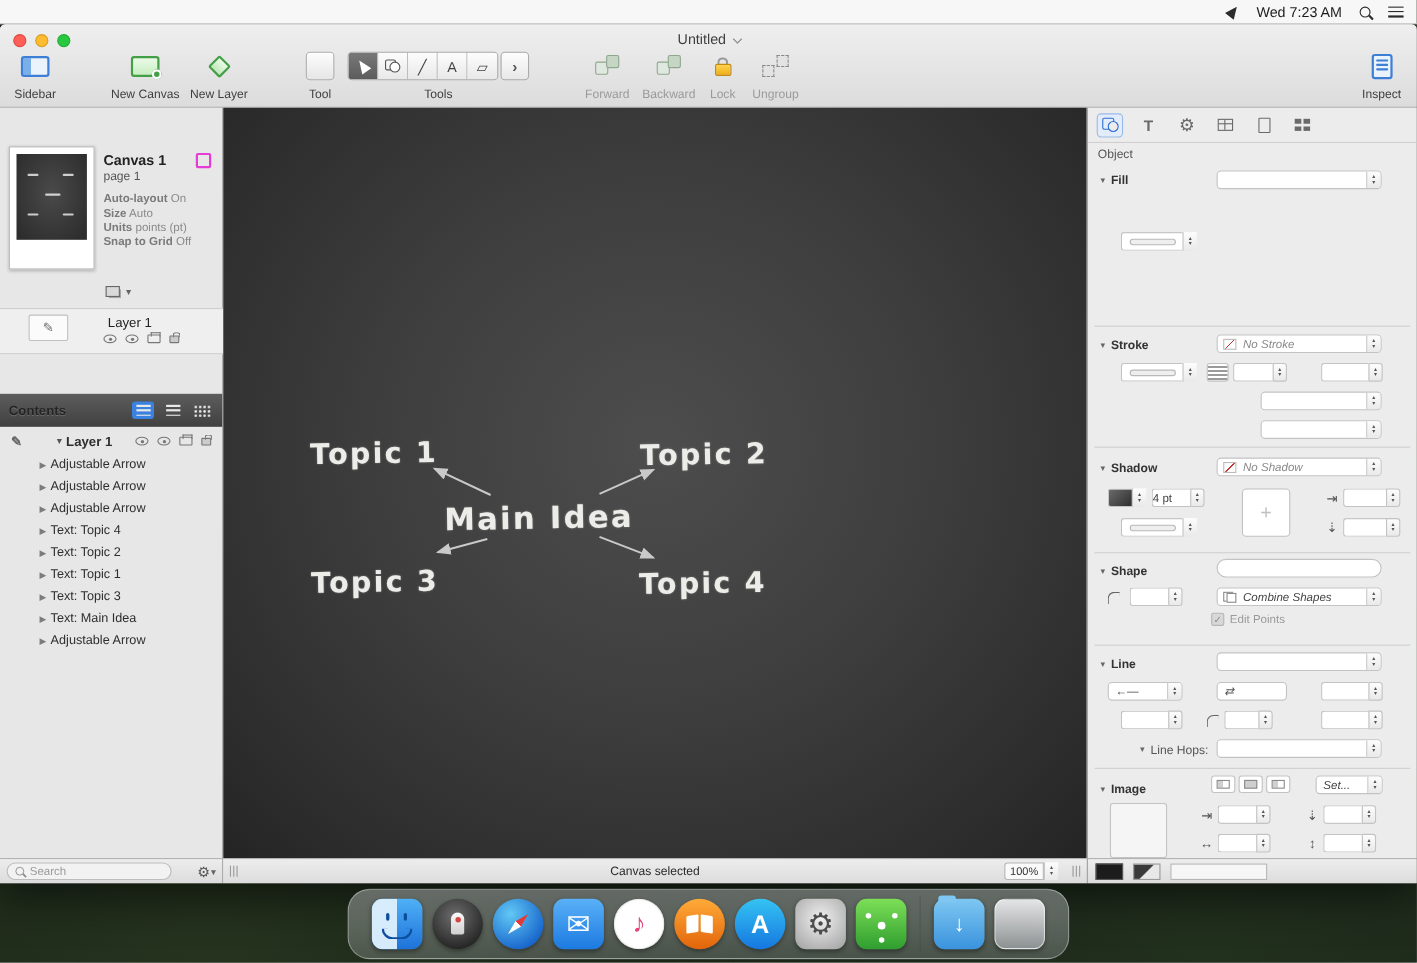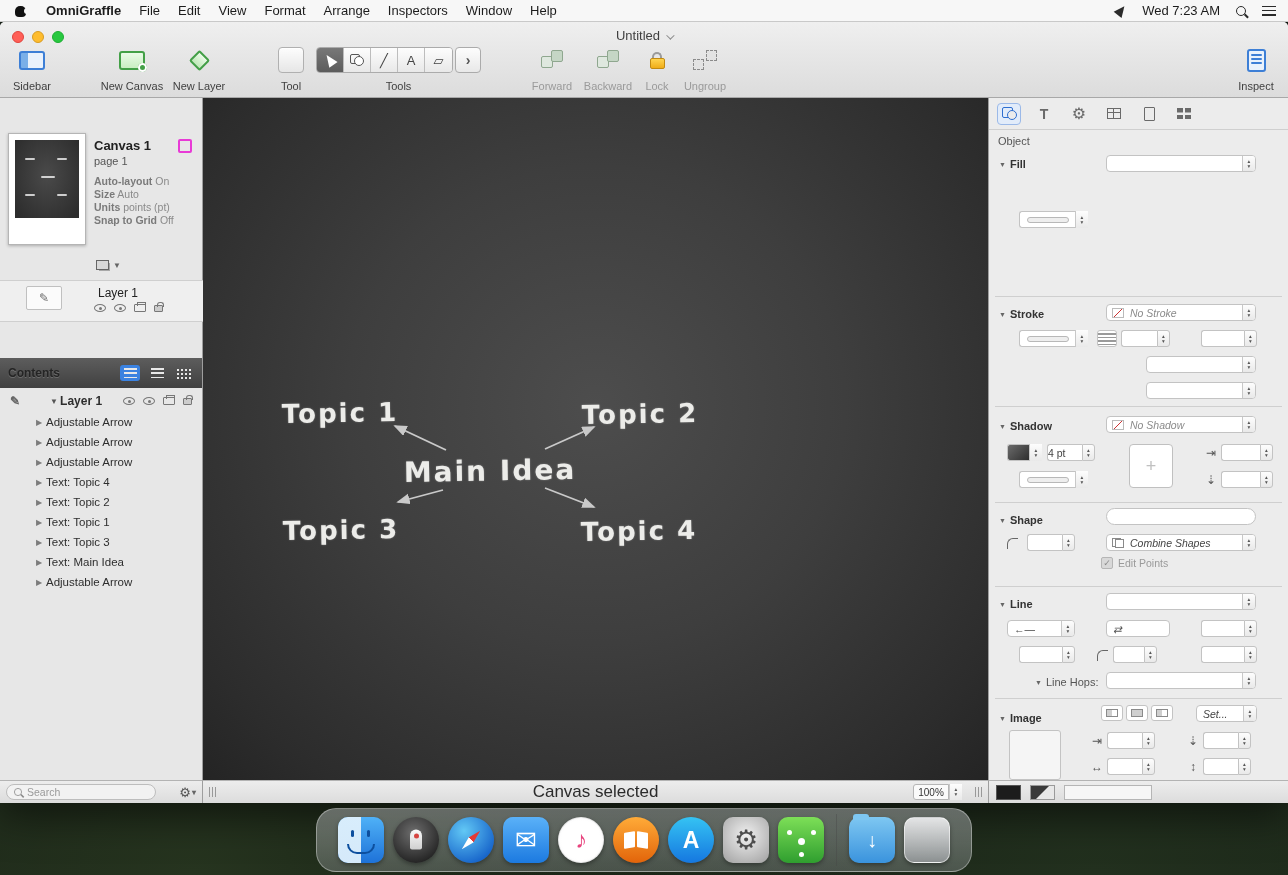--- a/index.html
+++ b/index.html
@@ -113,21 +113,21 @@
   .searchpill input::placeholder{color:#9a9a9a;}
   .gearbtn{margin-left:auto;color:#555;font-size:13px;display:flex;align-items:center;gap:1px;}
   .gearbtn b{font-size:8px;color:#666;}
 
   
   .canvas{position:absolute;left:203px;top:76px;width:785px;height:682px;background:radial-gradient(ellipse at 50% 45%, #4d4d4d 0%, #3e3e3e 45%, #2c2c2c 85%, #242424 100%);overflow:hidden;}
   .chalk{position:absolute;transform:translate(-50%,-50%) rotate(-1deg);color:#ecece9;font-weight:bold;font-size:26px;letter-spacing:2px;font-family:"DejaVu Sans",sans-serif;text-shadow:0 0 2px rgba(255,255,255,.35);white-space:nowrap;}
   .chalk.main{font-size:28px;}
   .arrows{position:absolute;left:0;top:0;}
   .status{position:absolute;left:203px;top:758px;width:785px;height:23px;background:linear-gradient(#ededed,#dcdcdc);border-top:1px solid #b3b3b3;display:flex;align-items:center;}
-  .statustext{position:absolute;left:0;right:0;text-align:center;font-size:17px;color:#2b2b2b;}
+  .statustext{position:absolute;left:0;right:0;text-align:center;font-size:11px;color:#2b2b2b;}
   .grip{display:flex;gap:2px;align-items:center;}
   .grip i{width:1px;height:10px;background:#999;}
   .grip.gl{margin-left:6px;}
   .grip.gr{position:absolute;right:6px;}
   .zoomctl{position:absolute;right:26px;display:flex;height:16px;}
   .zoomfield{width:36px;border:1px solid #b5b5b5;background:#fafafa;border-radius:3px 0 0 3px;font-size:10px;color:#333;display:flex;align-items:center;justify-content:center;}
 
   
   .inspector{position:absolute;left:988px;top:76px;width:300px;height:682px;background:#ececec;border-left:1px solid #9e9e9e;font-size:11px;color:#333;}
   .itabs{position:absolute;left:0;top:0;right:0;height:32px;border-bottom:1px solid #cfcfcf;display:flex;align-items:center;gap:11px;padding-left:8px;}
@@ -211,32 +211,20 @@
   .dsep{width:1px;height:52px;background:rgba(70,70,70,.4);margin:0 3px;}
   .ic-dl{background:linear-gradient(#7ec7f2,#3a93dd);display:flex;align-items:center;justify-content:center;}
   .ic-dl::before{content:'';position:absolute;top:-3px;left:4px;width:16px;height:6px;background:#7ec7f2;border-radius:3px 3px 0 0;}
   .ic-dl::after{content:'↓';color:#fff;font-size:20px;font-weight:bold;}
   .ic-trash{background:linear-gradient(rgba(250,250,252,.85),rgba(172,174,180,.65));border:1px solid rgba(255,255,255,.55);}
 </style>
 </head>
 <body>
 
 <div class="menubar">
-  <div class="mb-left">
-    <span class="apple"></span>
-    <span class="mb-app">OmniGraffle</span>
-    <span>File</span>
-    <span>Edit</span>
-    <span>View</span>
-    <span>Format</span>
-    <span>Arrange</span>
-    <span>Inspectors</span>
-    <span>Window</span>
-    <span>Help</span>
-  </div>
   <div class="mb-right">
     <span class="loc-arrow"></span>
     <span>Wed 7:23 AM</span>
     <span class="mag"></span>
     <span class="nclines">
         <i></i>
         <i></i>
         <i></i>
       </span>
   </div>

